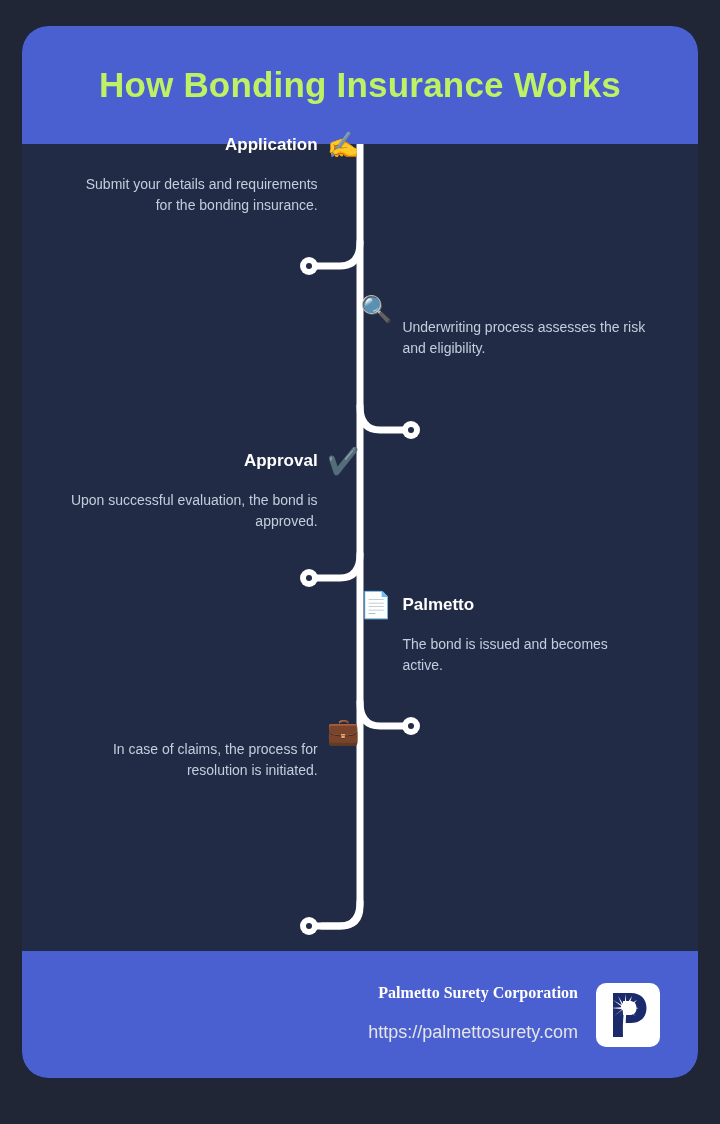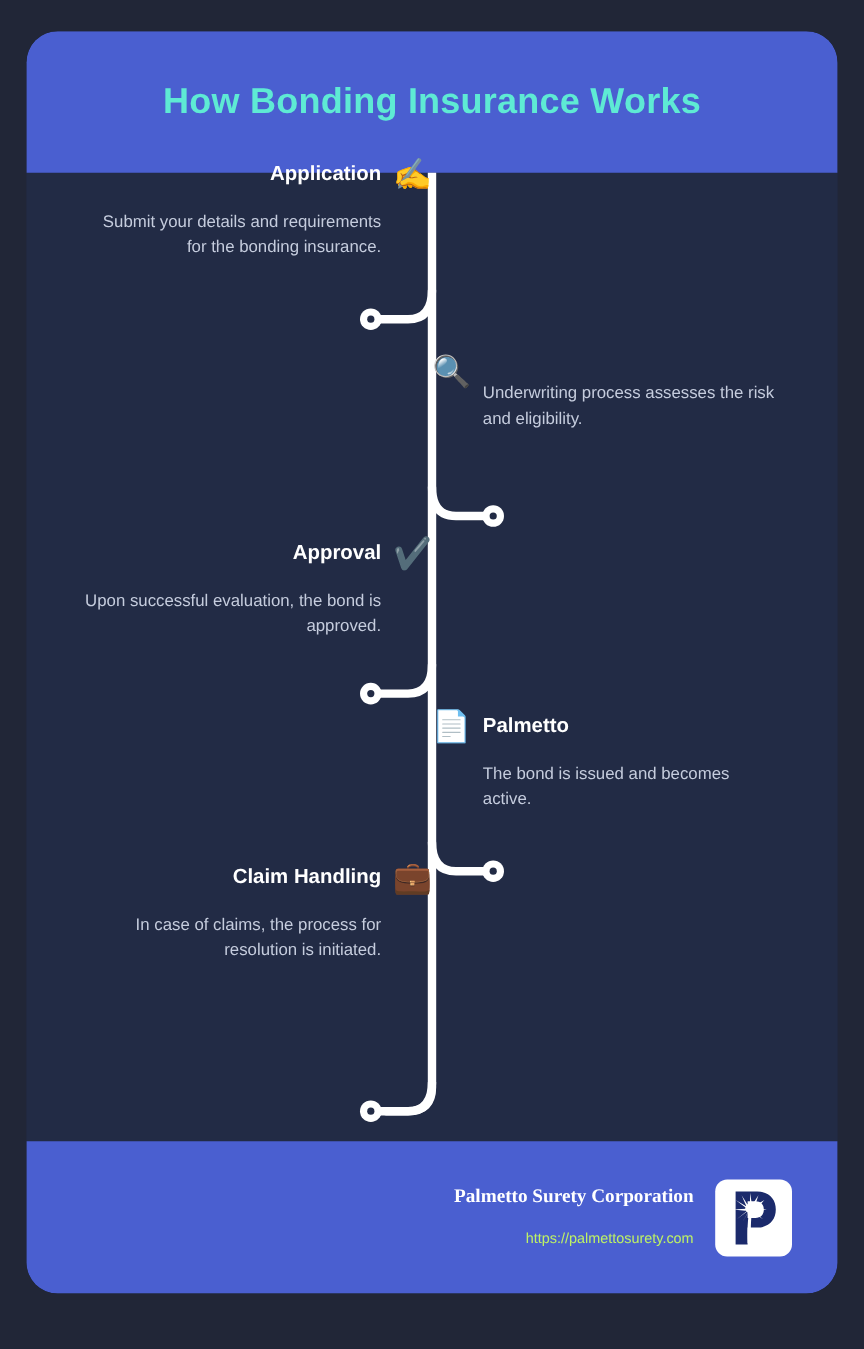--- a/index.html
+++ b/index.html
@@ -39,22 +39,22 @@
     top: 0;
     width: 676px;
     height: 118px;
     background: #4a5fd0;
     border-radius: 26px 26px 0 0;
     display: flex;
     align-items: center;
     justify-content: center;
   }
   .header-title {
-    color: #5eead4;
-    font-size: 30px;
+    color: #bef264;
+    font-size: 35px;
     font-weight: bold;
     letter-spacing: .2px;
     text-align: center;
   }
 
   
   .timeline-area {
     position: absolute;
     left: 0;
     top: 118px;
@@ -130,22 +130,22 @@
   }
   .footer-text { text-align: right; }
   .footer-company {
     color: #ffffff;
     font-size: 16px;
     font-weight: bold;
     line-height: 1.3;
     font-family: Liberation Serif, serif;
   }
   .footer-url {
-    color: #bef264;
-    font-size: 12px;
+    color: #e5e5e5;
+    font-size: 18px;
     line-height: 1.5;
     margin-top: 15px;
   }
   .footer-logo {
     width: 64px;
     height: 64px;
     background: #ffffff;
     border-radius: 10px;
     display: flex;
     align-items: center;
@@ -221,21 +221,20 @@
     <div class="step right step-4">
       <div class="step-emoji">📄</div>
       <div class="step-text">
         <div class="step-title">Palmetto</div>
         <div class="step-desc">The bond is issued and becomes active.</div>
       </div>
     </div>
 
     <div class="step left step-5">
       <div class="step-text">
-        <div class="step-title">Claim Handling</div>
         <div class="step-desc">In case of claims, the process for resolution is initiated.</div>
       </div>
       <div class="step-emoji">💼</div>
     </div>
 
     <div class="footer">
       <div class="footer-text">
         <div class="footer-company">Palmetto Surety Corporation</div>
         <div class="footer-url">https://palmettosurety.com</div>
       </div>

